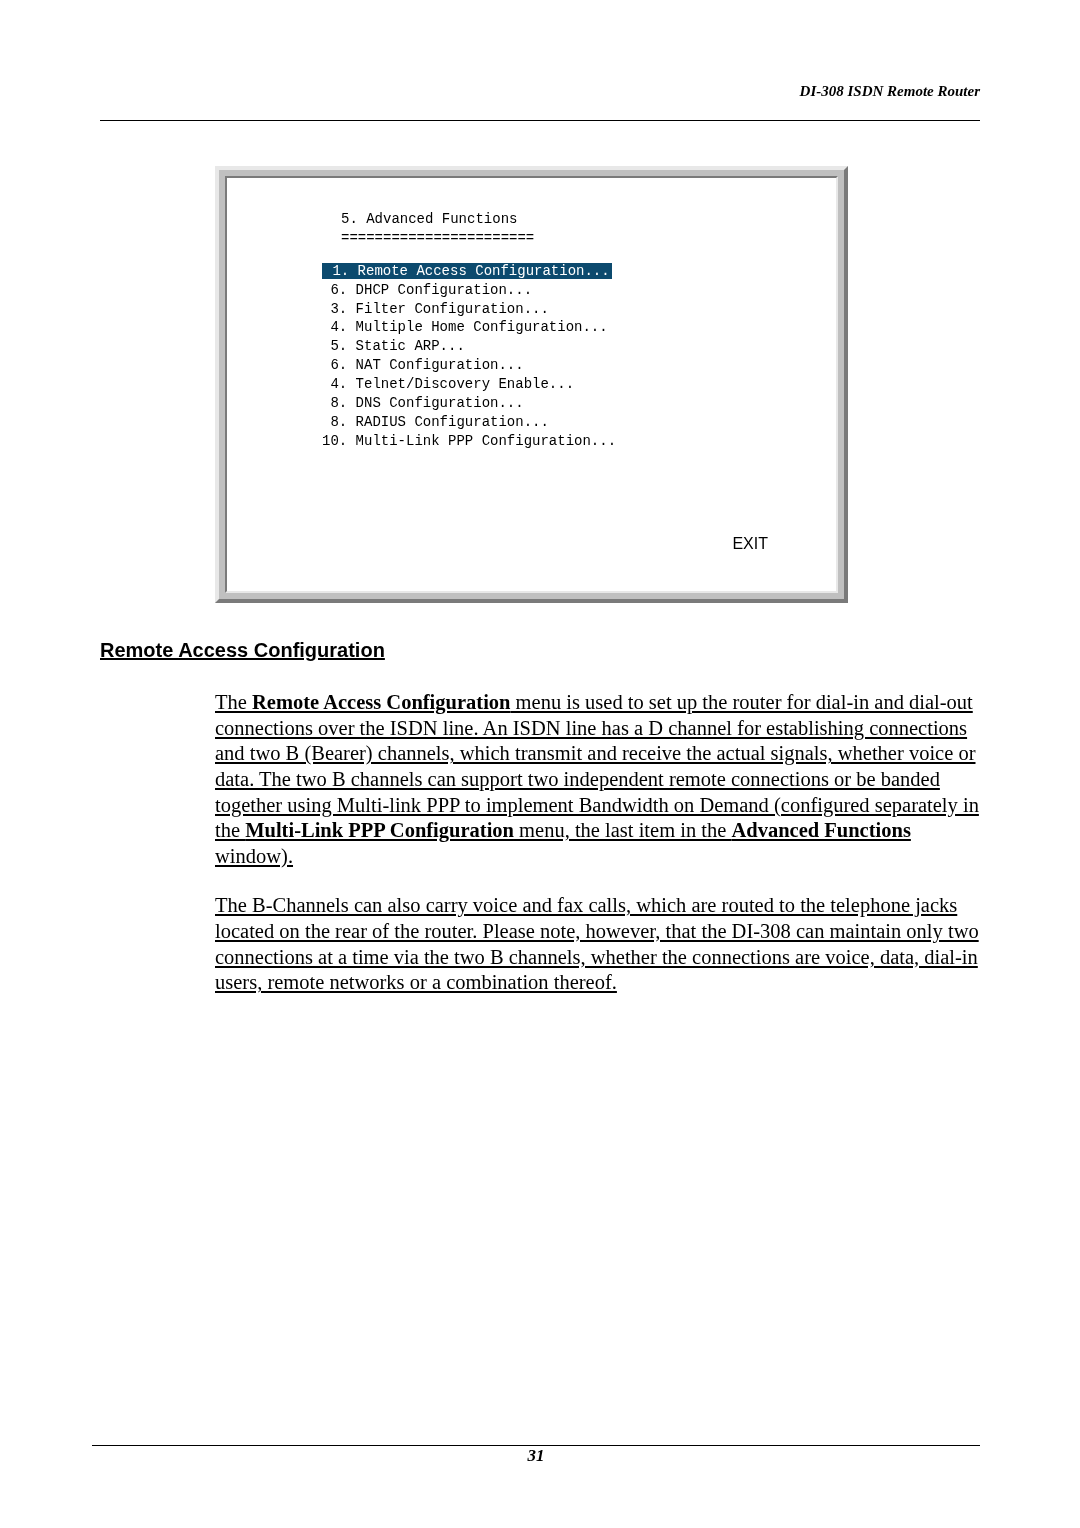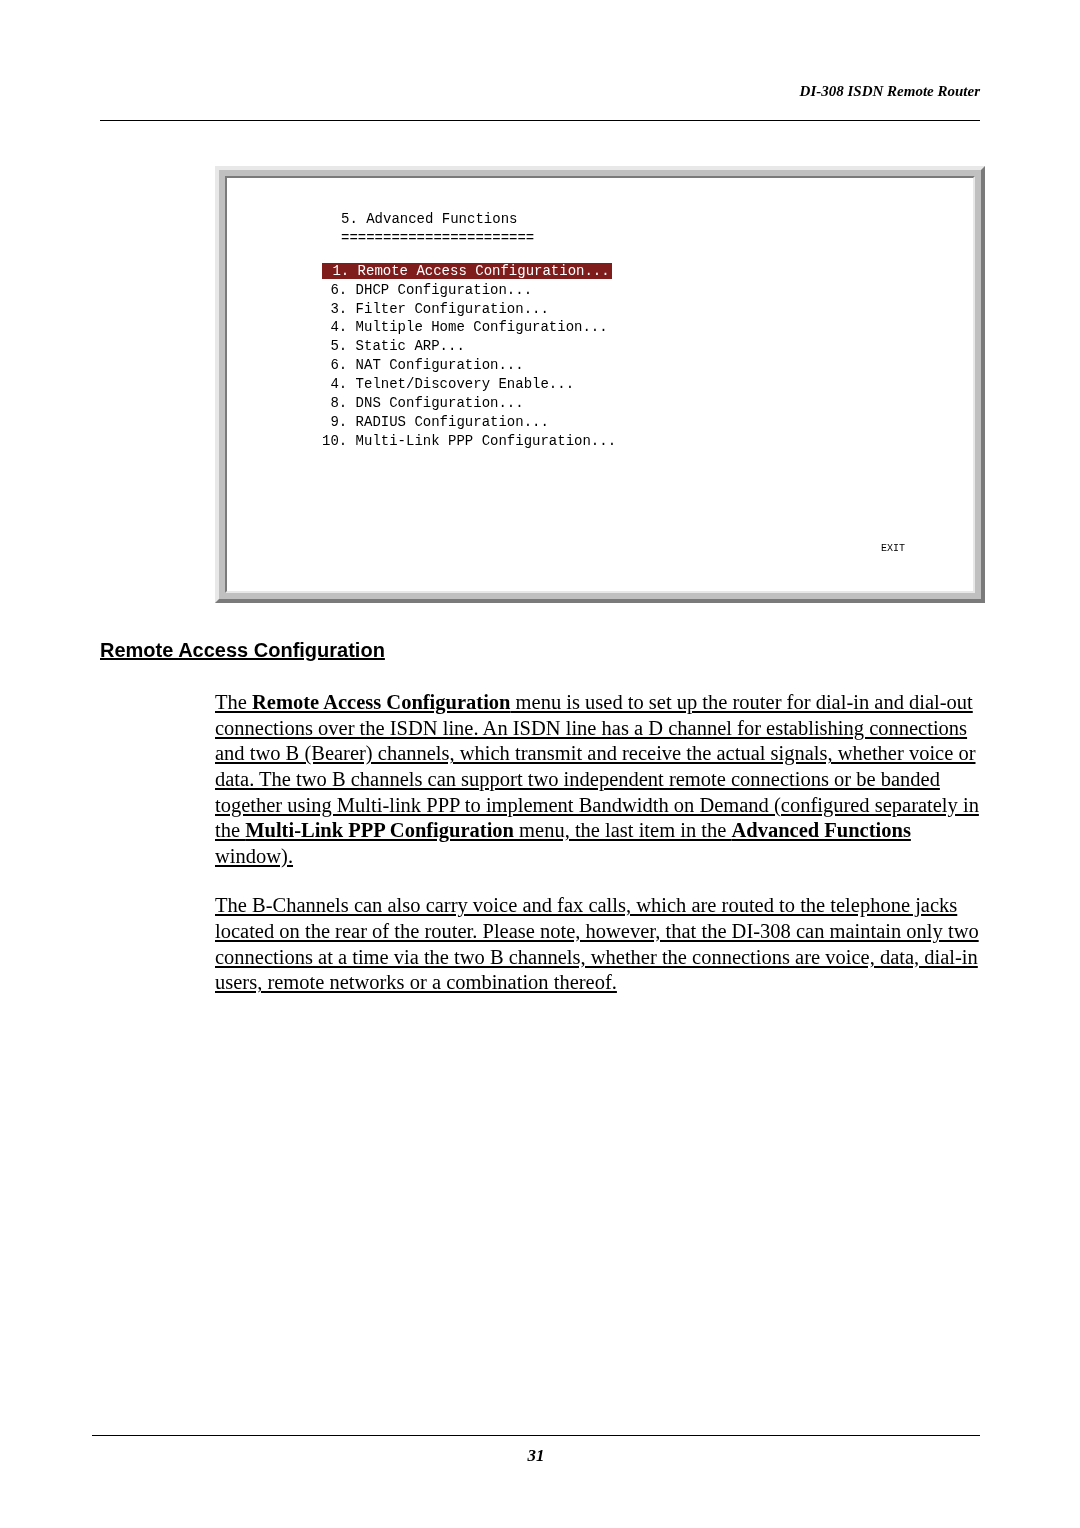--- a/index.html
+++ b/index.html
@@ -14,21 +14,21 @@
     .header-region {
       text-align: right;
       font-style: italic;
       font-weight: bold;
       font-size: 15px;
       padding-bottom: 20px;
       border-bottom: 1.5px solid #000;
       margin-bottom: 45px;
     }
     .terminal-frame {
-      width: 770px;
+      width: 633px;
       margin-left: 115px;
       border: 4px solid;
       border-color: #e8e8e8 #7a7a7a #7a7a7a #e8e8e8;
       background: #c0c0c0;
       padding: 6px;
     }
     .terminal-inner {
       border: 2px solid;
       border-color: #7a7a7a #e8e8e8 #e8e8e8 #7a7a7a;
       background: #fff;
@@ -47,30 +47,30 @@
       margin-left: 94px;
       white-space: pre;
       letter-spacing: 0;
     }
     .menu-block { margin-top: 14px; }
     .menu-line {
       white-space: pre;
       margin-left: 75px;
     }
     .menu-highlight {
-      background: #7f1d1d;
+      background: #0c4a6e;
       color: #fff;
       padding: 0 2px;
     }
     .exit-label {
       position: absolute;
       bottom: 36px;
       right: 68px;
-      font-family: Liberation Mono, monospace;
-      font-size: 10px;
+      font-family: Liberation Sans, sans-serif;
+      font-size: 16px;
     }
     .section-heading {
       font-family: Arial, Helvetica, sans-serif;
       font-weight: bold;
       font-size: 20px;
       text-decoration: underline;
       margin-top: 36px;
       margin-bottom: 28px;
     }
     .body-para {
@@ -81,21 +81,20 @@
       margin-bottom: 24px;
       text-decoration: underline;
     }
     .footer-region {
       position: absolute;
       left: 92px;
       right: 100px;
       bottom: 62px;
       text-align: center;
       border-top: 1.5px solid #000;
-      padding-top: 10px;
       font-family: 'Times New Roman', Times, serif;
       font-style: italic;
       font-weight: bold;
       font-size: 17px;
     }
   </style>
 </head>
 <body>
 
 <div class="header-region">
@@ -108,21 +107,21 @@
     <div class="term-sep">=======================</div>
     <div class="menu-block" id="menu-block">
         <div class="menu-line"><span class="menu-highlight"> 1. Remote Access Configuration...</span></div>
         <div class="menu-line"> 6. DHCP Configuration...</div>
         <div class="menu-line"> 3. Filter Configuration...</div>
         <div class="menu-line"> 4. Multiple Home Configuration...</div>
         <div class="menu-line"> 5. Static ARP...</div>
         <div class="menu-line"> 6. NAT Configuration...</div>
         <div class="menu-line"> 4. Telnet/Discovery Enable...</div>
         <div class="menu-line"> 8. DNS Configuration...</div>
-        <div class="menu-line"> 9. RADIUS Configuration...</div>
+        <div class="menu-line"> 8. RADIUS Configuration...</div>
         <div class="menu-line">10. Multi-Link PPP Configuration...</div>
       </div>
     <div class="exit-label">EXIT</div>
   </div>
 </div>
 
 <h3 class="section-heading">Remote Access Configuration</h3>
 
 <p class="body-para">
   <span>The </span><b>Remote Access Configuration</b><span> menu is used to set up the router for dial-in and dial-out connections over the ISDN line. An ISDN line has a D channel for establishing connections and two B (Bearer) channels, which transmit and receive the actual signals, whether voice or data. The two B channels can support two independent remote connections or be banded together using Multi-link PPP to implement Bandwidth on Demand (configured separately in the </span><b>Multi-Link PPP Configuration</b><span> menu, the last item in the </span><b>Advanced Functions</b><span> window).</span>

